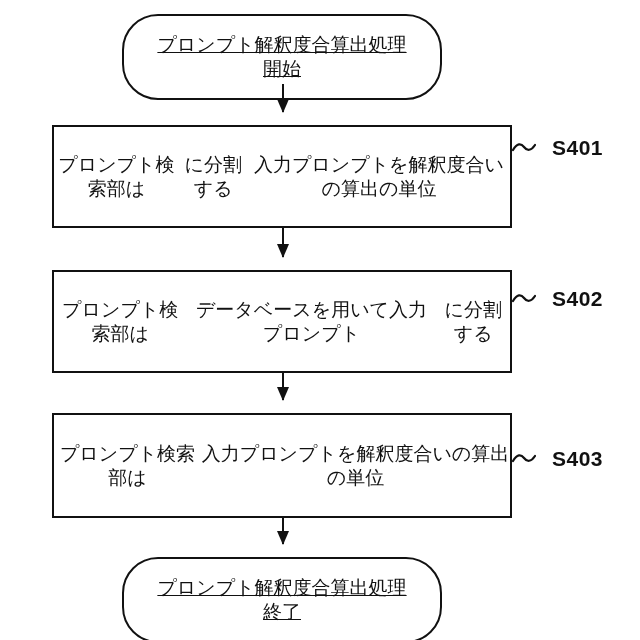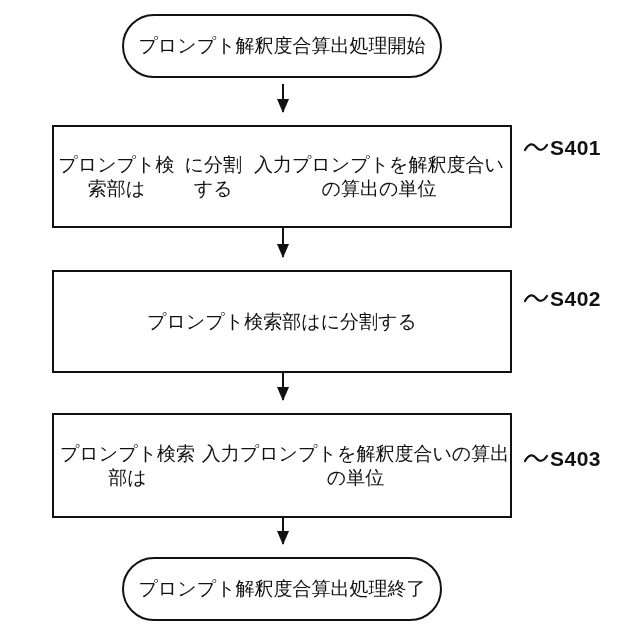--- a/index.html
+++ b/index.html
@@ -13,32 +13,33 @@
     height: 640px;
     background: #ffffff;
     font-family: "Liberation Sans", "DejaVu Sans", sans-serif;
     color: #111111;
     overflow: hidden;
   }
   .terminal {
     position: absolute;
     left: 122px;
     width: 320px;
-    height: 64px;
+    height: 86px;
     border: 2.5px solid #111111;
     border-radius: 36px;
     background: #ffffff;
     display: flex;
-    flex-direction: row;
+    flex-direction: column;
     align-items: center;
     justify-content: center;
     text-align: center;
     font-size: 19px;
     line-height: 24px;
     box-sizing: border-box;
+    text-decoration: underline;
   }
   #terminal-start { top: 14px; }
   #terminal-end   { top: 557px; }
 
   .process-box {
     position: absolute;
     left: 52px;
     width: 460px;
     border: 2.5px solid #111111;
     background: #ffffff;
@@ -54,22 +55,21 @@
   #box-s401 { top: 125px; height: 103px; }
   #box-s402 { top: 270px; height: 103px; }
   #box-s403 { top: 413px; height: 105px; }
 
   .step-label {
     position: absolute;
     left: 512px;
     height: 30px;
     display: flex;
     align-items: center;
-    gap: 2px;
-    padding-left: 12px;
+    gap: 16px;
   }
   #label-s401 { top: 133px; }
   #label-s402 { top: 284px; }
   #label-s403 { top: 444px; }
   .step-label .squiggle { display: block; }
   .step-label .step-text {
     font-weight: bold;
     font-size: 21px;
     letter-spacing: 0.5px;
     color: #111111;
@@ -119,20 +119,21 @@
     <svg class="squiggle" width="24" height="14" viewBox="0 0 24 14">
       <path d="M1,9 C5,2 9,2 12,6 C15,10 19,10 23,4" stroke="#111111" stroke-width="2.2" fill="none" stroke-linecap="round"></path>
     </svg>
     <span class="step-text">S401</span>
   </div>
 
   <div id="arrow-2" class="arrow"></div>
 
   <div id="box-s402" class="process-box">
     <div>プロンプト検索部は</div>
+    <div>データベースを用いて入力プロンプト</div>
     <div>に分割する</div>
   </div>
   <div id="label-s402" class="step-label">
     <svg class="squiggle" width="24" height="14" viewBox="0 0 24 14">
       <path d="M1,9 C5,2 9,2 12,6 C15,10 19,10 23,4" stroke="#111111" stroke-width="2.2" fill="none" stroke-linecap="round"></path>
     </svg>
     <span class="step-text">S402</span>
   </div>
 
   <div id="arrow-3" class="arrow"></div>

